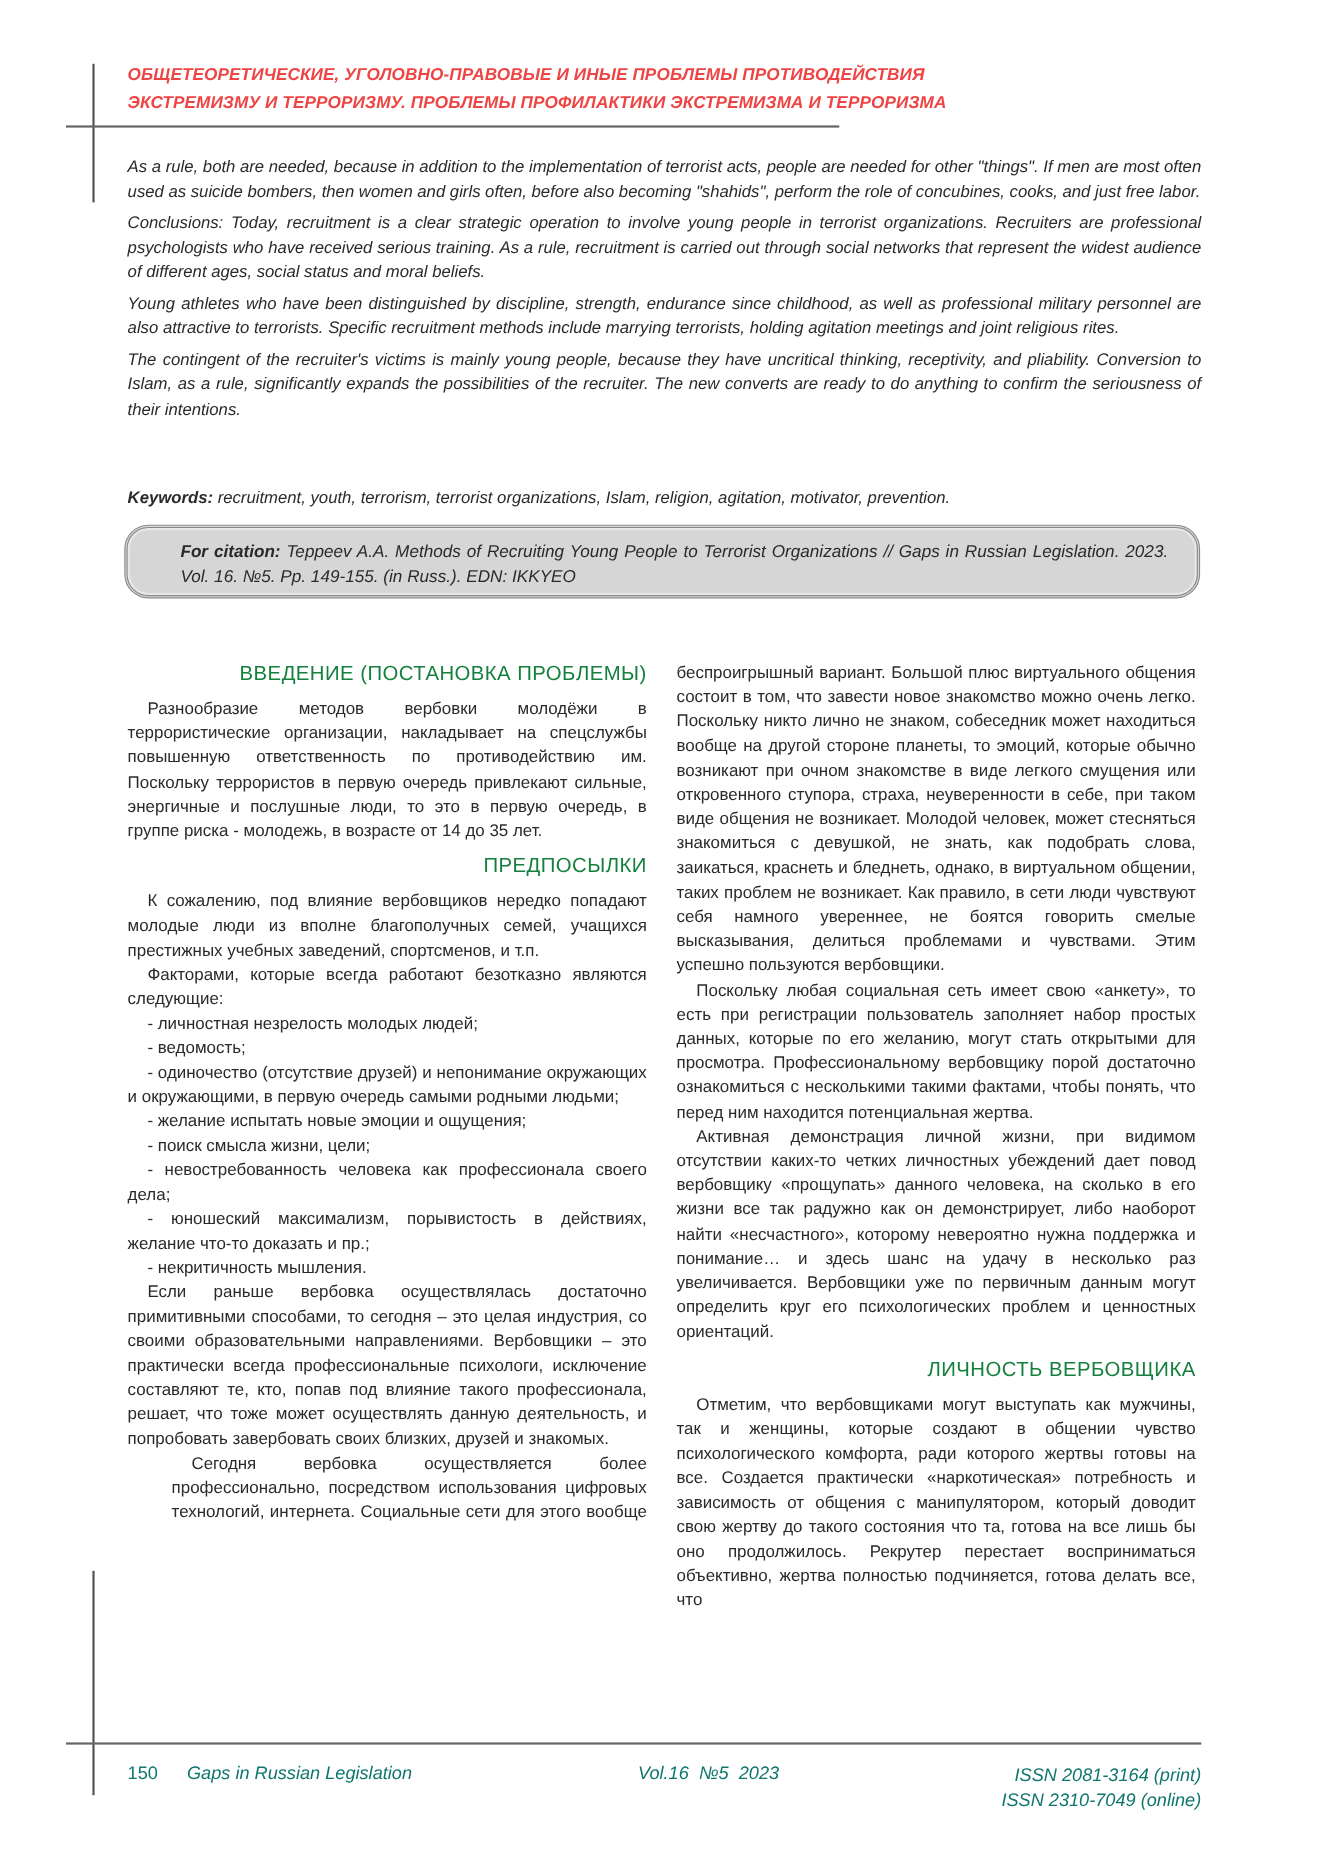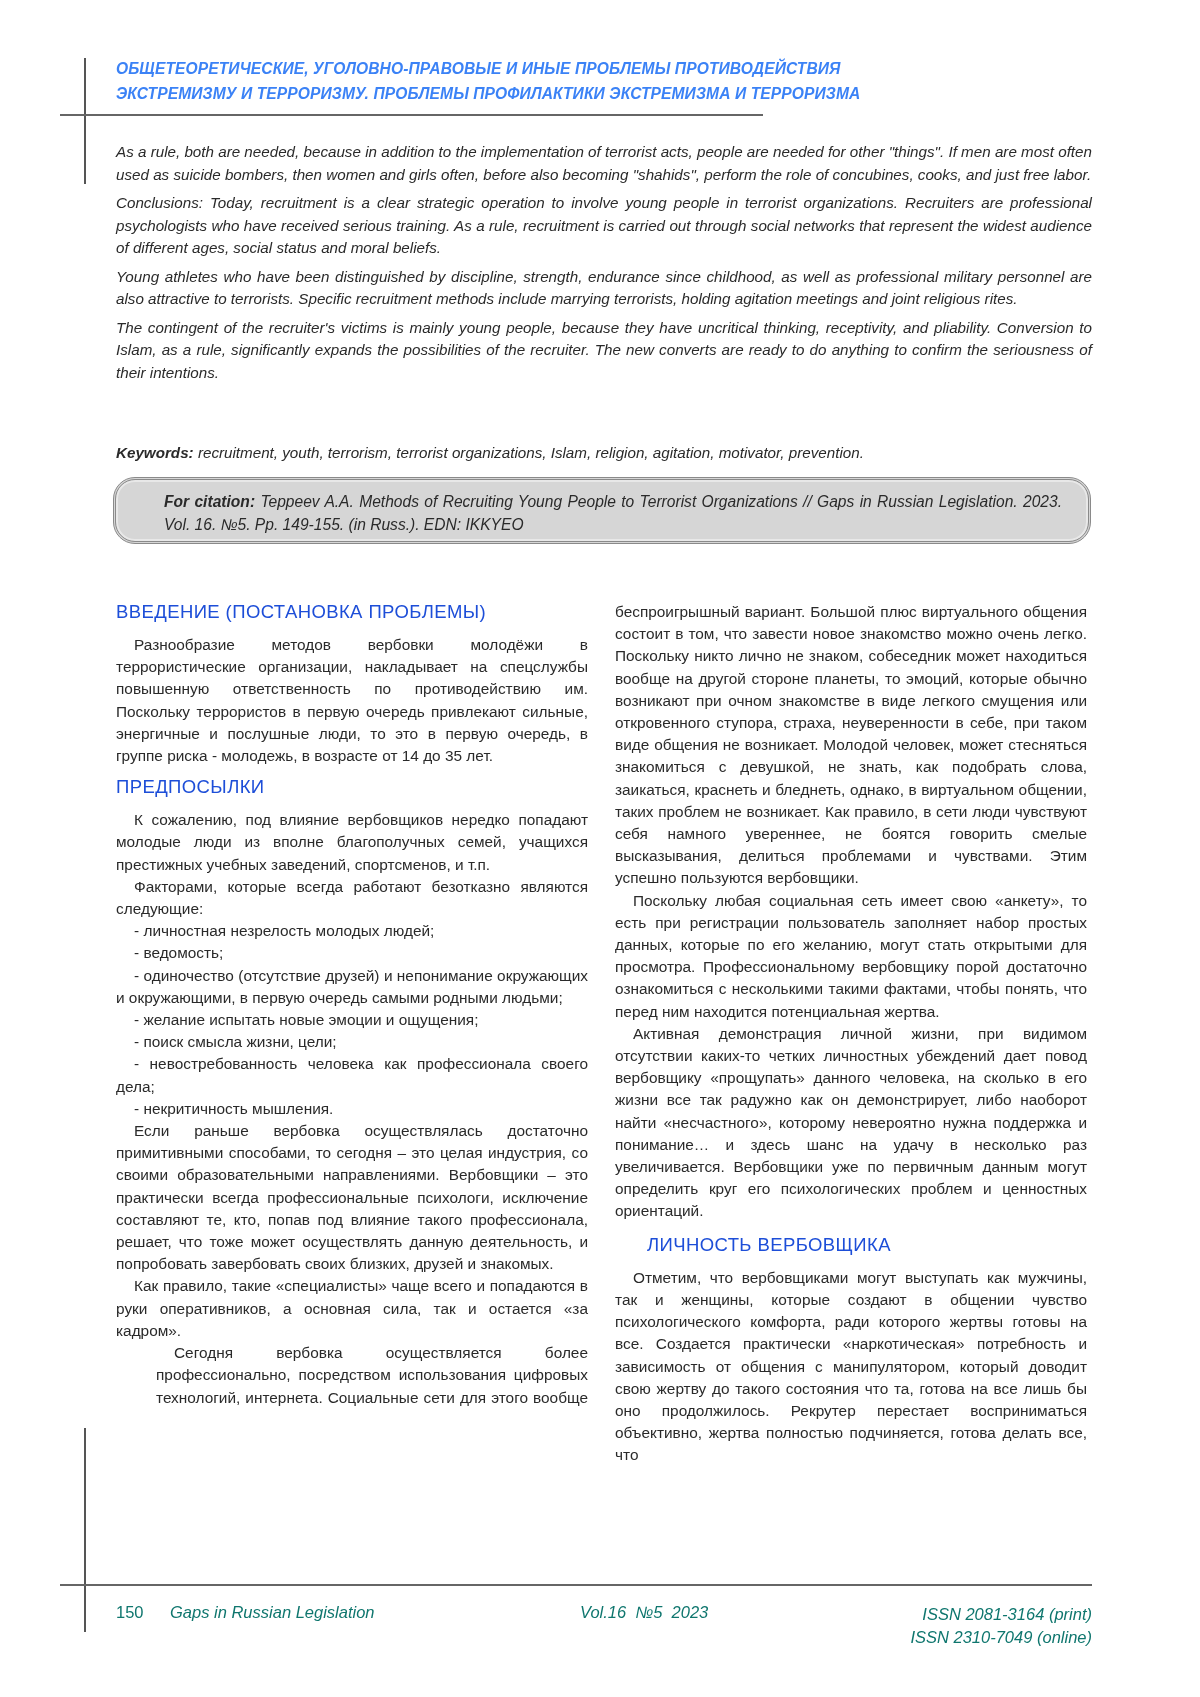--- a/index.html
+++ b/index.html
@@ -5,21 +5,21 @@
     html, body { margin: 0; padding: 0; background: #ffffff; }
     body {
       width: 1200px; height: 1697px; position: relative; overflow: hidden;
       font-family: "Liberation Sans", "DejaVu Sans", sans-serif; color: #1e1e1e;
     }
     .vline { position: absolute; width: 2px; background: #555; }
     .hline { position: absolute; height: 2px; background: #666; }
     .running-head {
       position: absolute; left: 116px; top: 56px; width: 960px;
       font-weight: bold; font-style: italic; font-size: 15.6px; line-height: 25px;
-      letter-spacing: 0.1px; color: #3b82f6;
+      letter-spacing: 0.1px; color: #ef4444;
     }
     .abstract {
       position: absolute; left: 116px; top: 141px; width: 976px;
       font-style: italic; font-size: 15.2px; line-height: 22.5px; color: #2a2a2a;
       text-align: justify;
     }
     .abstract p { margin: 0 0 6px 0; }
     .keywords { position: absolute; left: 116px; top: 442px; width: 976px; font-size: 15.2px; font-style: italic; line-height: 22px; color: #2a2a2a; }
     .keywords b { font-weight: bold; }
     .citation-box {
@@ -37,21 +37,21 @@
       position: absolute; top: 600px; width: 472px;
       font-size: 15.4px; line-height: 22.2px; color: #2a2a2a; text-align: justify;
     }
     .col-left { left: 116px; }
     .col-right { left: 615px; top: 601px; }
     .col p { margin: 0; text-indent: 18px; }
     .col p.noind { text-indent: 0; }
     .col p.li { text-indent: 18px; }
     .col h2 {
       font-weight: normal; font-size: 18.5px; line-height: 24px; margin: 6px 0 10px 0;
-      letter-spacing: 0.4px; color: #1d4ed8; text-align: left;
+      letter-spacing: 0.4px; color: #15803d; text-align: right;
     }
     .col h2.first { margin-top: 0; }
     .footer { position: absolute; top: 1603px; left: 116px; width: 976px; height: 50px; font-size: 16.5px; color: #0f766e; }
     .footer .pg { position: absolute; left: 0; top: 0; }
     .footer .journal { position: absolute; left: 54px; top: 0; font-style: italic; }
     .footer .vol { position: absolute; left: 464px; top: 0; font-style: italic; }
     .footer .issn { position: absolute; right: 0; top: 0; text-align: right; font-style: italic; line-height: 23px; }
   </style>
 </head>
 <body>
@@ -88,23 +88,23 @@
   <p>Разнообразие методов вербовки молодёжи в террористические организации, накладывает на спецслужбы повышенную ответственность по противодействию им. Поскольку террористов в первую очередь привлекают сильные, энергичные и послушные люди, то это в первую очередь, в группе риска - молодежь, в возрасте от 14 до 35 лет.</p>
   <h2 style="margin-top:8px;">ПРЕДПОСЫЛКИ</h2>
   <p>К сожалению, под влияние вербовщиков нередко попадают молодые люди из вполне благополучных семей, учащихся престижных учебных заведений, спортсменов, и т.п.</p>
   <p>Факторами, которые всегда работают безотказно являются следующие:</p>
   <p class="li">- личностная незрелость молодых людей;</p>
   <p class="li">- ведомость;</p>
   <p class="li">- одиночество (отсутствие друзей) и непонимание окружающих и окружающими, в первую очередь самыми родными людьми;</p>
   <p class="li">- желание испытать новые эмоции и ощущения;</p>
   <p class="li">- поиск смысла жизни, цели;</p>
   <p class="li">- невостребованность человека как профессионала своего дела;</p>
+  <p class="li">- юношеский максимализм, порывистость в действиях, желание что-то доказать и пр.;</p>
   <p class="li">- некритичность мышления.</p>
   <p>Если раньше вербовка осуществлялась достаточно примитивными способами, то сегодня – это целая индустрия, со своими образовательными направлениями. Вербовщики – это практически всегда профессиональные психологи, исключение составляют те, кто, попав под влияние такого профессионала, решает, что тоже может осуществлять данную деятельность, и попробовать завербовать своих близких, друзей и знакомых.</p>
-  <p>Как правило, такие «специалисты» чаще всего и попадаются в руки оперативников, а основная сила, так и остается «за кадром».</p>
   <p style="text-align-last: justify; margin-left: 40px;">Сегодня вербовка осуществляется более профессионально, посредством использования цифровых технологий, интернета. Социальные сети для этого вообще</p>
 </div>
 
 <div class="col col-right">
   <p class="noind">беспроигрышный вариант. Большой плюс виртуального общения состоит в том, что завести новое знакомство можно очень легко. Поскольку никто лично не знаком, собеседник может находиться вообще на другой стороне планеты, то эмоций, которые обычно возникают при очном знакомстве в виде легкого смущения или откровенного ступора, страха, неуверенности в себе, при таком виде общения не возникает. Молодой человек, может стесняться знакомиться с девушкой, не знать, как подобрать слова, заикаться, краснеть и бледнеть, однако, в виртуальном общении, таких проблем не возникает. Как правило, в сети люди чувствуют себя намного увереннее, не боятся говорить смелые высказывания, делиться проблемами и чувствами. Этим успешно пользуются вербовщики.</p>
   <p>Поскольку любая социальная сеть имеет свою «анкету», то есть при регистрации пользователь заполняет набор простых данных, которые по его желанию, могут стать открытыми для просмотра. Профессиональному вербовщику порой достаточно ознакомиться с несколькими такими фактами, чтобы понять, что перед ним находится потенциальная жертва.</p>
   <p>Активная демонстрация личной жизни, при видимом отсутствии каких-то четких личностных убеждений дает повод вербовщику «прощупать» данного человека, на сколько в его жизни все так радужно как он демонстрирует, либо наоборот найти «несчастного», которому невероятно нужна поддержка и понимание… и здесь шанс на удачу в несколько раз увеличивается. Вербовщики уже по первичным данным могут определить круг его психологических проблем и ценностных ориентаций.</p>
   <h2 style="margin-top:10px;margin-left:32px;">ЛИЧНОСТЬ ВЕРБОВЩИКА</h2>
   <p style="text-align-last: justify;">Отметим, что вербовщиками могут выступать как мужчины, так и женщины, которые создают в общении чувство психологического комфорта, ради которого жертвы готовы на все. Создается практически «наркотическая» потребность и зависимость от общения с манипулятором, который доводит свою жертву до такого состояния что та, готова на все лишь бы оно продолжилось. Рекрутер перестает восприниматься объективно, жертва полностью подчиняется, готова делать все, что</p>
 </div>

